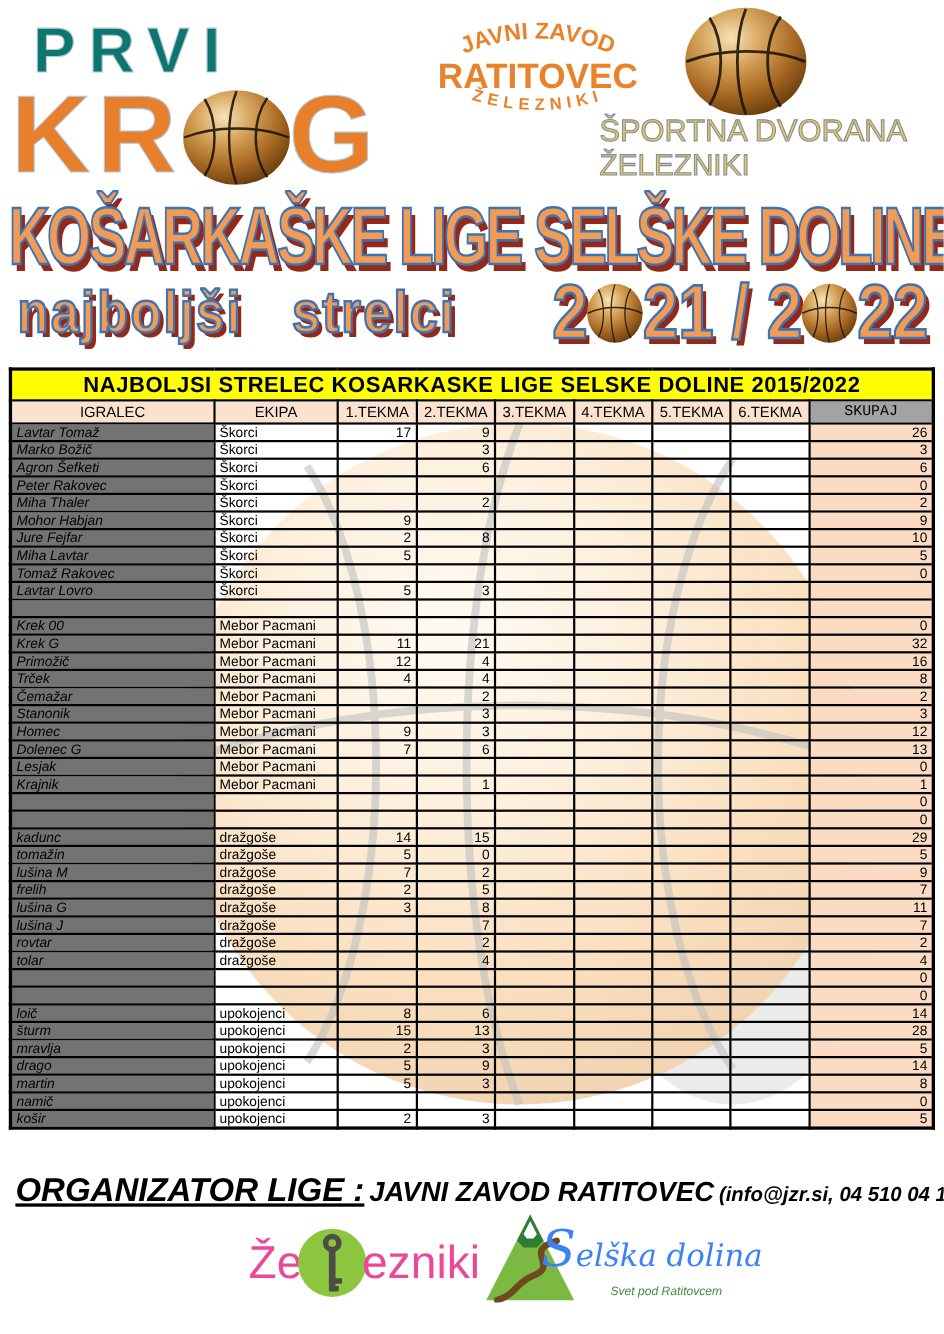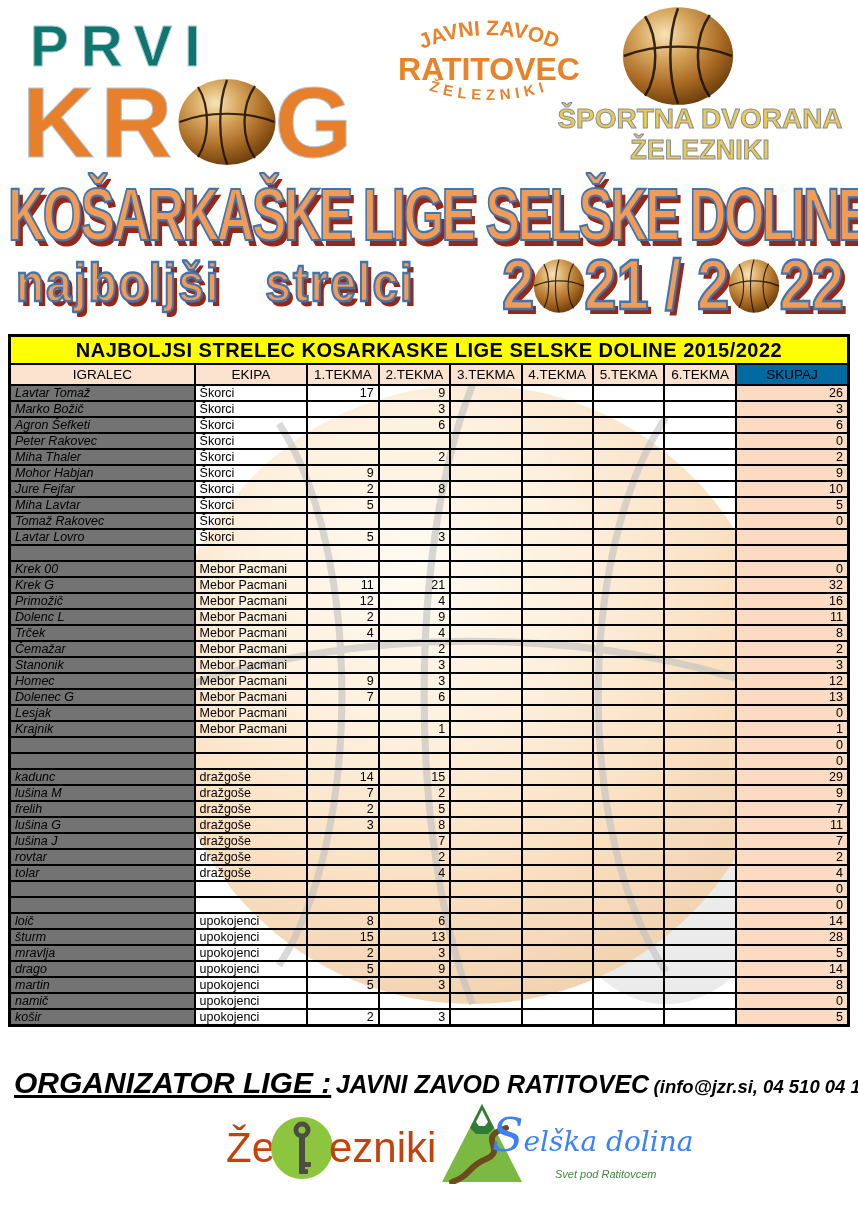--- a/index.html
+++ b/index.html
@@ -2,31 +2,31 @@
 <html><head>
 <meta charset="utf-8">
 <style>
   html,body{margin:0;padding:0;background:#fff;}
   .page{position:relative;width:858px;height:1213px;background:#fff;overflow:hidden;
         font-family:"Liberation Sans",sans-serif;}
 
   
   .prvi{position:absolute;left:30px;top:12px;font-size:58px;font-weight:bold;
         letter-spacing:12px;color:#0f766e;-webkit-text-stroke:1px #AFC8E0;}
-  .krog{position:absolute;left:22px;top:72px;display:flex;align-items:flex-start;
+  .krog{position:absolute;left:10px;top:72px;display:flex;align-items:center;
         font-size:100px;font-weight:bold;letter-spacing:6px;color:#E8802B;
         -webkit-text-stroke:1px #AFC8E0;line-height:1;}
   .krog svg{width:102px;height:88px;margin:6px -4px 0 -2px;}
 
   .jzr{position:absolute;left:368px;top:6px;width:242px;height:108px;}
 
   .tr-ball{position:absolute;left:612px;top:6px;width:132px;height:100px;}
 
-  .sportna{position:absolute;left:545px;top:103px;width:310px;text-align:center;
-           font-weight:bold;color:#EFC94F;-webkit-text-stroke:1px #7E8FA8;line-height:1.15;}
+  .sportna{position:absolute;left:545px;top:103px;width:310px;
+           font-weight:normal;color:#EFC94F;-webkit-text-stroke:1px #7E8FA8;line-height:1.15;}
   .sportna .l1{font-size:28px;}
   .sportna .l2{font-size:27px;}
 
   .main-title{position:absolute;left:8px;top:172px;width:1085px;
               transform:scale(0.78,1.12);transform-origin:top left;
               font-size:66px;font-weight:bold;letter-spacing:-3px;white-space:nowrap;
               color:#F29B55;-webkit-text-stroke:2px #3F74B3;text-shadow:5px 5px 0 #93291B;}
   .subtitle{position:absolute;left:16px;top:252px;font-size:46px;font-weight:bold;
             letter-spacing:2px;word-spacing:30px;transform:scale(1,1.15);transform-origin:top left;
             color:#F29B55;-webkit-text-stroke:2px #3F74B3;text-shadow:4px 4px 0 #93291B;}
@@ -38,36 +38,36 @@
   
   .watermark{position:absolute;left:150px;top:372px;width:645px;height:645px;opacity:.38;z-index:0;}
 
   
   .tblwrap{position:absolute;left:8px;top:334px;z-index:1;}
   table{border-collapse:collapse;table-layout:fixed;width:842px;border:3px solid #000;}
   th,td{border:2px solid #000;overflow:hidden;white-space:nowrap;}
   .title-row th{background:#FFFF00;font-size:20px;font-weight:bold;height:24px;
                 text-align:center;letter-spacing:.5px;}
   .hdr th{background:#FBE2CF;font-weight:normal;font-size:13.5px;height:17px;text-align:center;}
-  .hdr th.skh{background:#0369a1;}
+  .hdr th.skh{background:#a3a3a3;font-family:Liberation Mono, monospace;}
   td{height:14px;line-height:13px;font-size:12.5px;padding:0 4px;background:transparent;}
   td.c0{background:#737373;text-align:left;font-style:italic;}
   td.c1{text-align:left;}
   td.c2,td.c3,td.c4,td.c5,td.c6,td.c7{text-align:right;}
   td.c8{background:#FBDCC2;text-align:right;}
 
   
   .organizer{position:absolute;left:14px;top:1066px;width:840px;white-space:nowrap;
              font-style:italic;font-weight:bold;color:#000;}
   .organizer .o1{font-size:30px;text-decoration:underline;}
   .organizer .o2{font-size:25px;}
   .organizer .o3{font-size:18.5px;}
 
   .zel-logo{position:absolute;left:226px;top:1104px;display:flex;align-items:center;height:88px;}
-  .zel-logo .txt{font-size:42px;color:#c2410c;font-weight:normal;}
+  .zel-logo .txt{font-size:42px;color:#ec4899;font-weight:normal;}
   .zel-logo svg{width:66px;height:84px;margin:0 -6px;}
 
   .sel-logo{position:absolute;left:440px;top:1090px;width:230px;height:100px;}
   .sel-logo svg.mnt{position:absolute;left:0;top:8px;width:84px;height:86px;}
   .sel-name{position:absolute;left:52px;top:18px;font-family:"DejaVu Serif",serif;
             font-style:italic;font-size:28px;color:#3b82f6;white-space:nowrap;}
   .sel-name::first-letter{font-size:46px;}
   .sel-tag{position:absolute;left:115px;top:78px;font-size:11px;font-style:italic;color:#3D8B37;}
 </style>
 </head>
@@ -328,31 +328,20 @@
             <td class="c1">Mebor Pacmani</td>
             <td class="c2">12</td>
             <td class="c3">4</td>
             <td class="c4"></td>
             <td class="c5"></td>
             <td class="c6"></td>
             <td class="c7"></td>
             <td class="c8">16</td>
           </tr>
           <tr>
-            <td class="c0">Dolenc L</td>
-            <td class="c1">Mebor Pacmani</td>
-            <td class="c2">2</td>
-            <td class="c3">9</td>
-            <td class="c4"></td>
-            <td class="c5"></td>
-            <td class="c6"></td>
-            <td class="c7"></td>
-            <td class="c8">11</td>
-          </tr>
-          <tr>
             <td class="c0">Trček</td>
             <td class="c1">Mebor Pacmani</td>
             <td class="c2">4</td>
             <td class="c3">4</td>
             <td class="c4"></td>
             <td class="c5"></td>
             <td class="c6"></td>
             <td class="c7"></td>
             <td class="c8">8</td>
           </tr>
@@ -447,20 +436,31 @@
           <tr>
             <td class="c0">kadunc</td>
             <td class="c1">dražgoše</td>
             <td class="c2">14</td>
             <td class="c3">15</td>
             <td class="c4"></td>
             <td class="c5"></td>
             <td class="c6"></td>
             <td class="c7"></td>
             <td class="c8">29</td>
+          </tr>
+          <tr>
+            <td class="c0">tomažin</td>
+            <td class="c1">dražgoše</td>
+            <td class="c2">5</td>
+            <td class="c3">0</td>
+            <td class="c4"></td>
+            <td class="c5"></td>
+            <td class="c6"></td>
+            <td class="c7"></td>
+            <td class="c8">5</td>
           </tr>
           <tr>
             <td class="c0">lušina M</td>
             <td class="c1">dražgoše</td>
             <td class="c2">7</td>
             <td class="c3">2</td>
             <td class="c4"></td>
             <td class="c5"></td>
             <td class="c6"></td>
             <td class="c7"></td>

